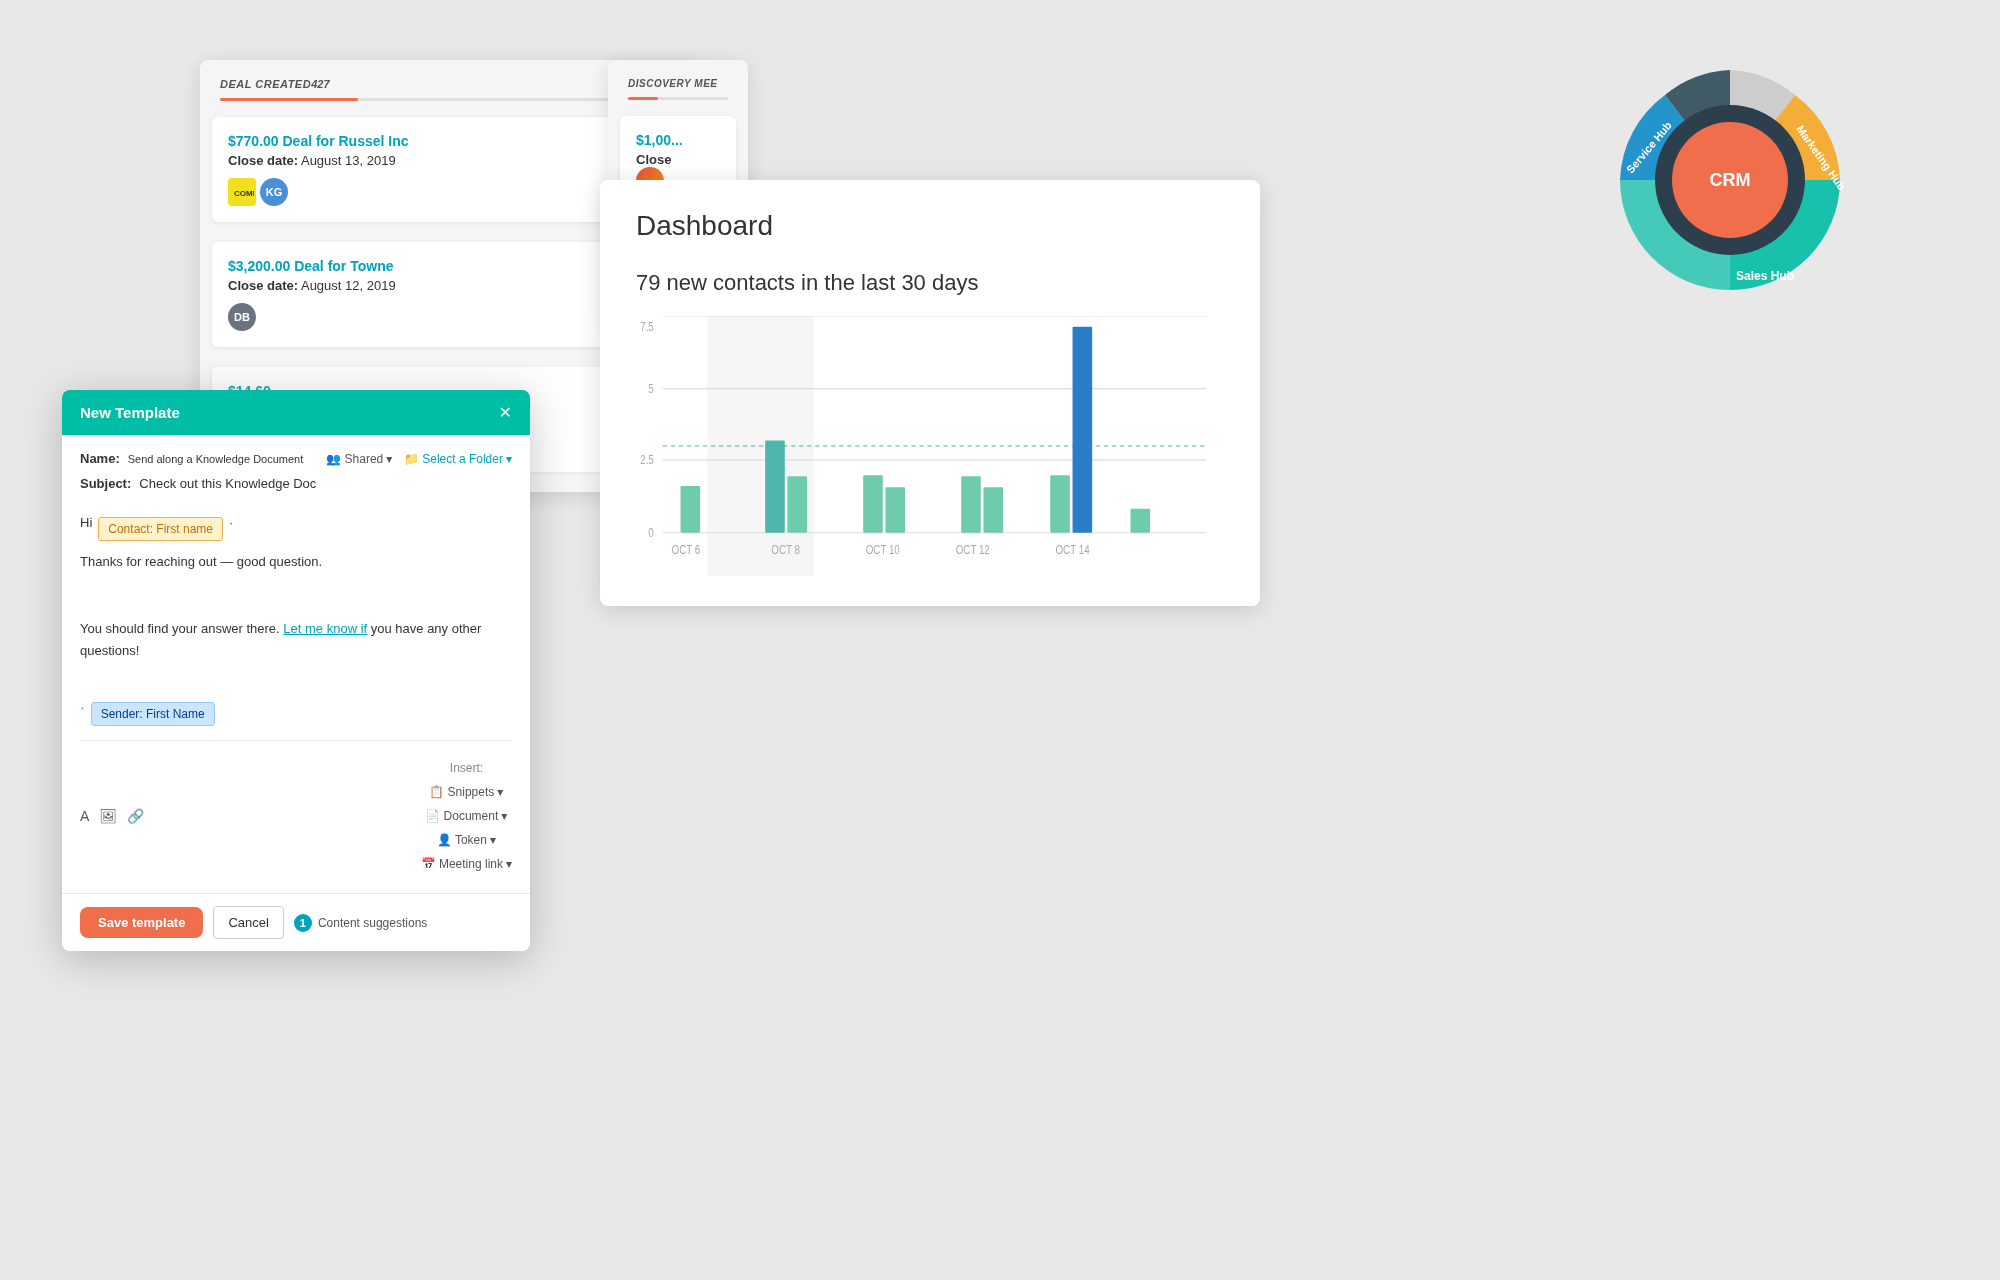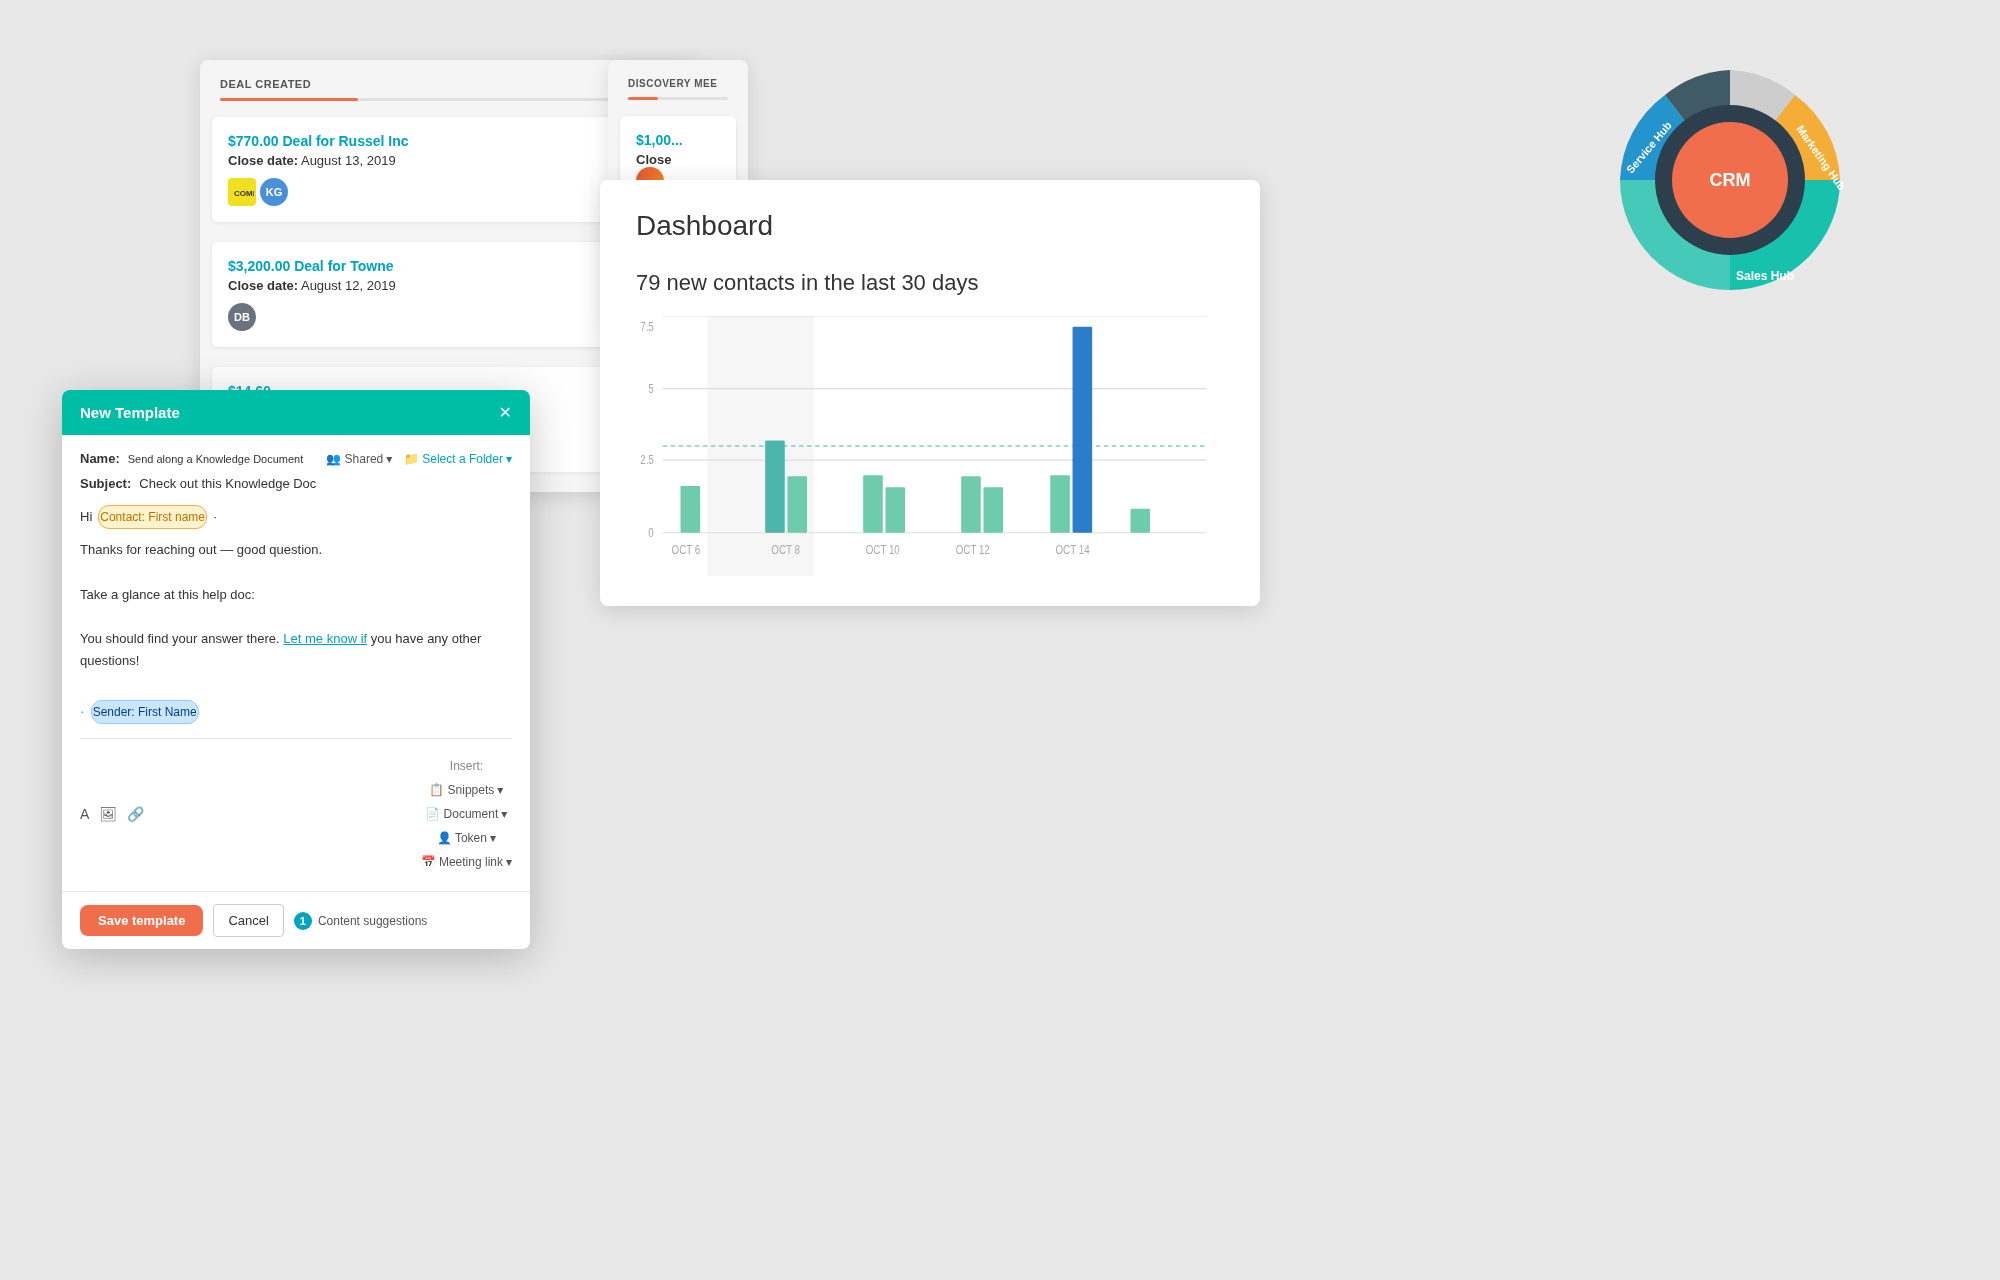--- a/index.html
+++ b/index.html
@@ -18,22 +18,22 @@
       top: 60px;
       left: 200px;
       width: 500px;
       background: #f5f5f5;
       border-radius: 8px;
       padding: 0;
       box-shadow: 0 4px 20px rgba(0,0,0,0.12);
     }
     .deals-header {
       display: flex;
-      justify-content: space-between;
       padding: 18px 20px 8px;
+      font-style: italic;
     }
     .deals-header .col-title {
       font-size: 11px;
       font-weight: 700;
       color: #555;
       letter-spacing: 0.5px;
       text-transform: uppercase;
     }
     .deals-header .col-count {
       font-size: 11px;
@@ -283,25 +283,26 @@
     }
     .email-body .hi-line {
       margin-bottom: 10px;
       display: flex;
       align-items: center;
       gap: 6px;
     }
     .token-badge {
       background: #fff3cd;
       border: 1px solid #f0ad4e;
-      border-radius: 11px;
-      padding: 1px 1px;
+      border-radius: 3px;
+      padding: 1px 9px;
       font-size: 12px;
       color: #c07000;
       display: inline-block;
+      margin-top: 12px;
     }
     .token-badge.sender {
       background: #cce5ff;
       border-color: #99caff;
       color: #004085;
     }
     .link-text {
       color: #00a4bd;
       text-decoration: underline;
       cursor: pointer;
@@ -591,21 +592,20 @@
     </div>
 
     <div class="email-body">
       <div class="hi-line">
         <span>Hi</span>
         <span class="token-badge">Contact: First name</span>
         <span> ·</span>
       </div>
       <p>Thanks for reaching out — good question.</p>
       <br>
-      <p>Take a glance at this help doc:</p>
       <br>
       <p>You should find your answer there. <span class="link-text">Let me know if</span> you have any other questions!</p>
       <br>
       <div class="bullet-line">
         <span class="bullet">·</span>
         <span class="token-badge sender">Sender: First Name</span>
       </div>
     </div>
 
     <hr class="divider">

